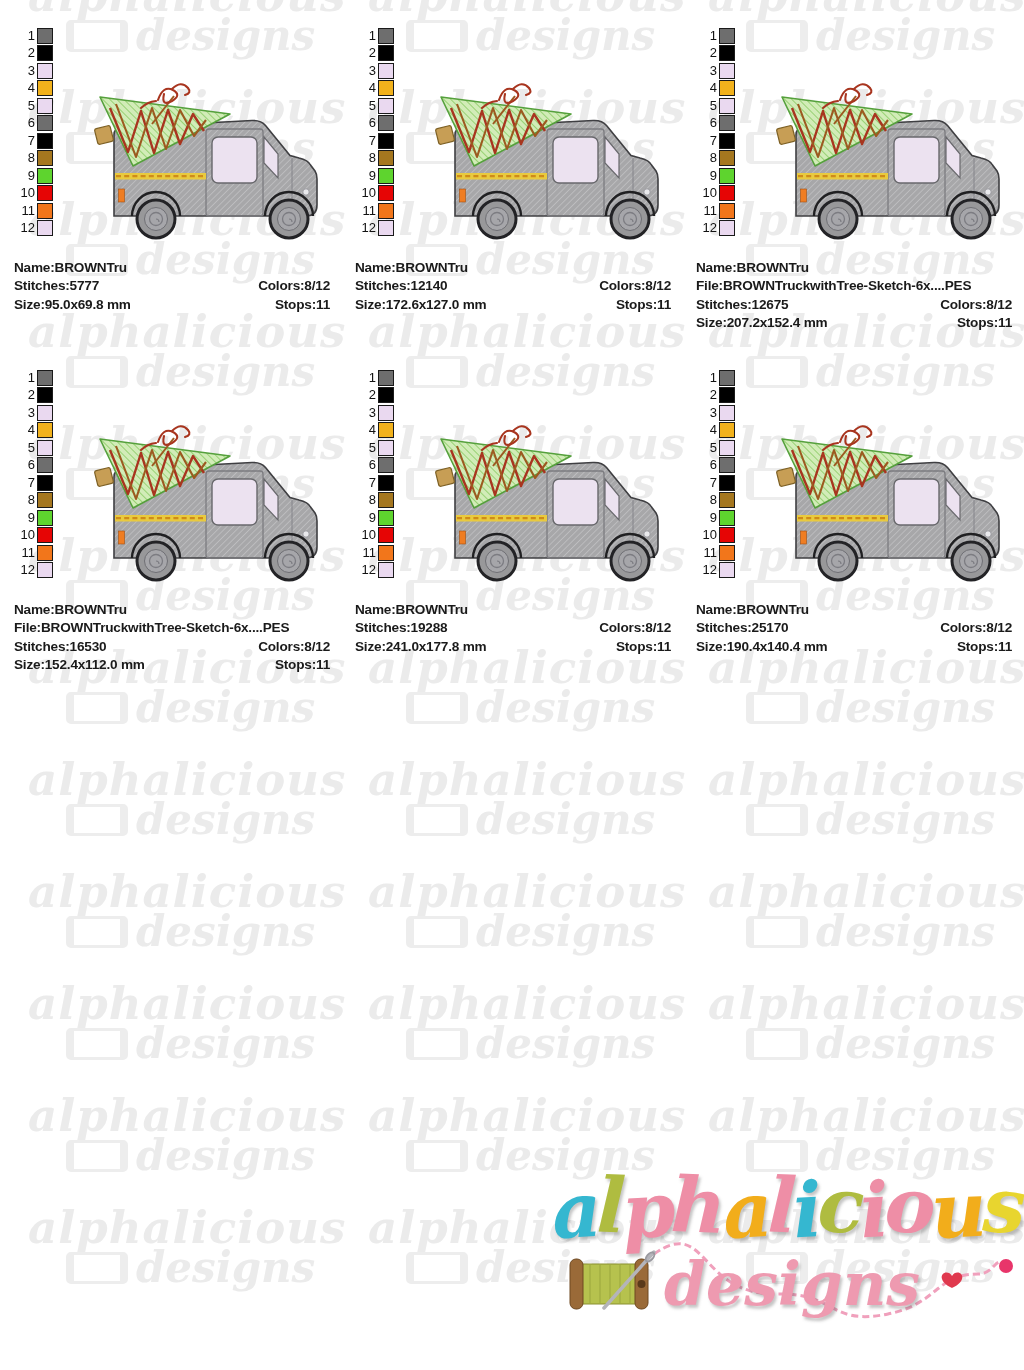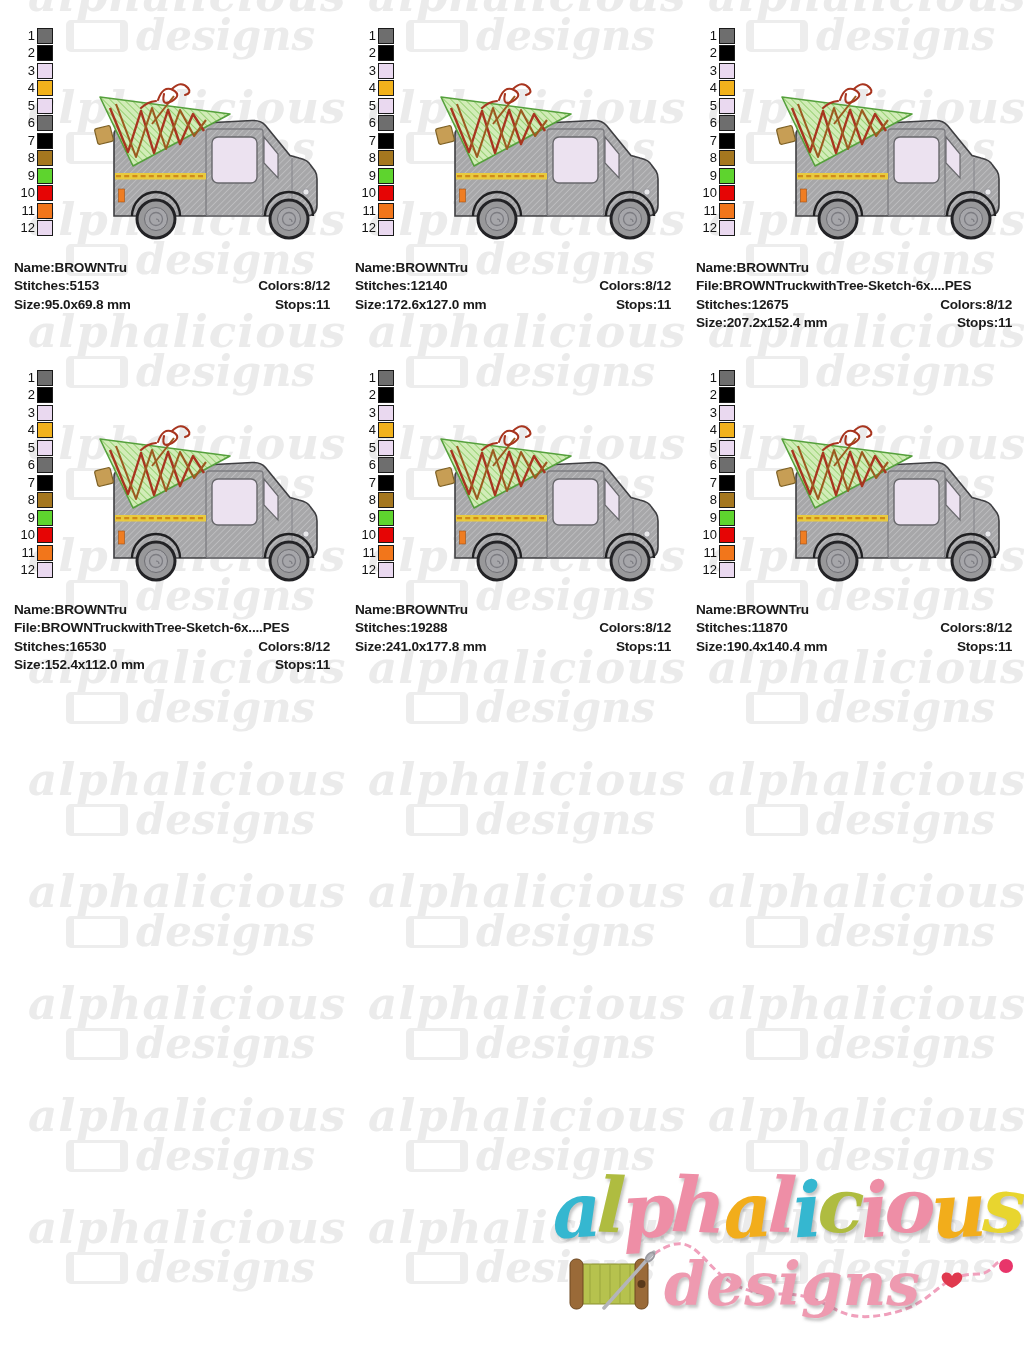--- a/index.html
+++ b/index.html
@@ -400,21 +400,21 @@
         </div>
       </div>
     <div class="truck-wrap">
       <svg class="truck-svg" viewBox="0 0 238 195">
           <use href="#truck-art"></use>
         </svg>
     </div>
     <div class="meta">
       <div class="m-line"><span class="pair"><span>Name:</span><span>BROWNTru</span></span></div>
       <div class="m-line cols">
-          <span class="pair"><span>Stitches:</span><span>5153</span></span>
+          <span class="pair"><span>Stitches:</span><span>5777</span></span>
           <span class="pair"><span>Colors:</span><span>8/12</span></span>
         </div>
       <div class="m-line cols">
           <span class="pair"><span>Size:</span><span>95.0x69.8 mm</span></span>
           <span class="pair"><span>Stops:</span><span>11</span></span>
         </div>
     </div>
   </section>
 
   <section class="panel" style="left:341px;top:20px">
@@ -747,21 +747,21 @@
         </div>
       </div>
     <div class="truck-wrap">
       <svg class="truck-svg" viewBox="0 0 238 195">
           <use href="#truck-art"></use>
         </svg>
     </div>
     <div class="meta">
       <div class="m-line"><span class="pair"><span>Name:</span><span>BROWNTru</span></span></div>
       <div class="m-line cols">
-          <span class="pair"><span>Stitches:</span><span>11870</span></span>
+          <span class="pair"><span>Stitches:</span><span>25170</span></span>
           <span class="pair"><span>Colors:</span><span>8/12</span></span>
         </div>
       <div class="m-line cols">
           <span class="pair"><span>Size:</span><span>190.4x140.4 mm</span></span>
           <span class="pair"><span>Stops:</span><span>11</span></span>
         </div>
     </div>
   </section>
 
   <div class="logo">

